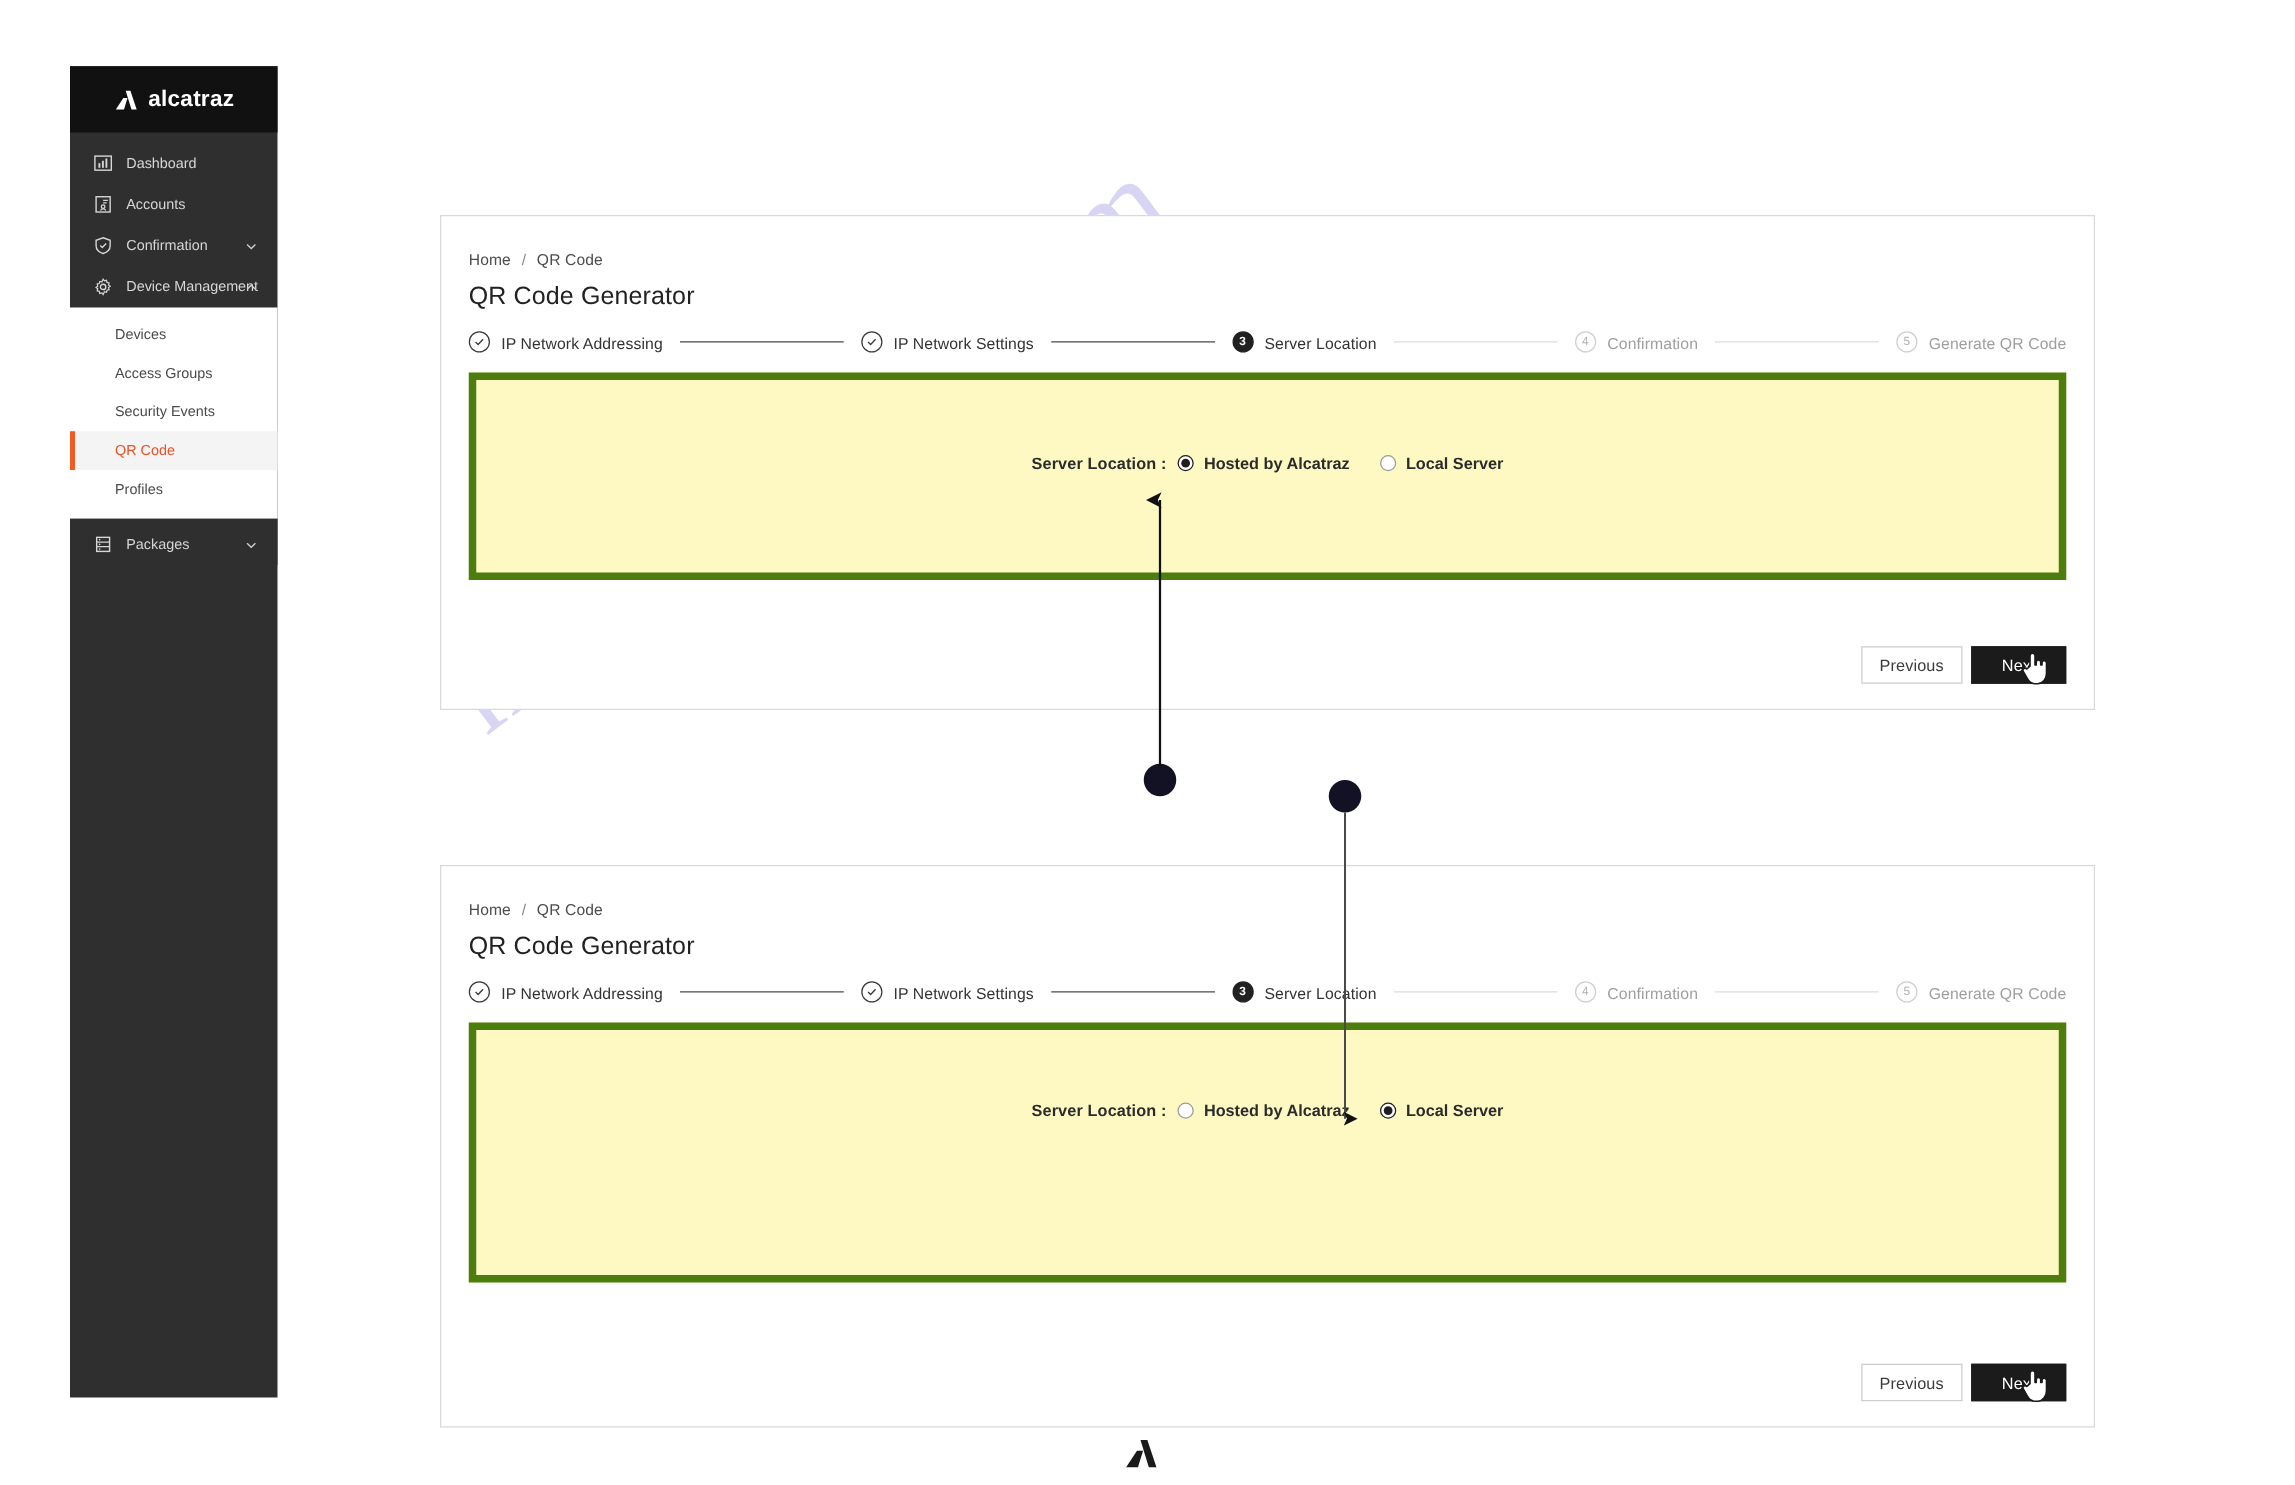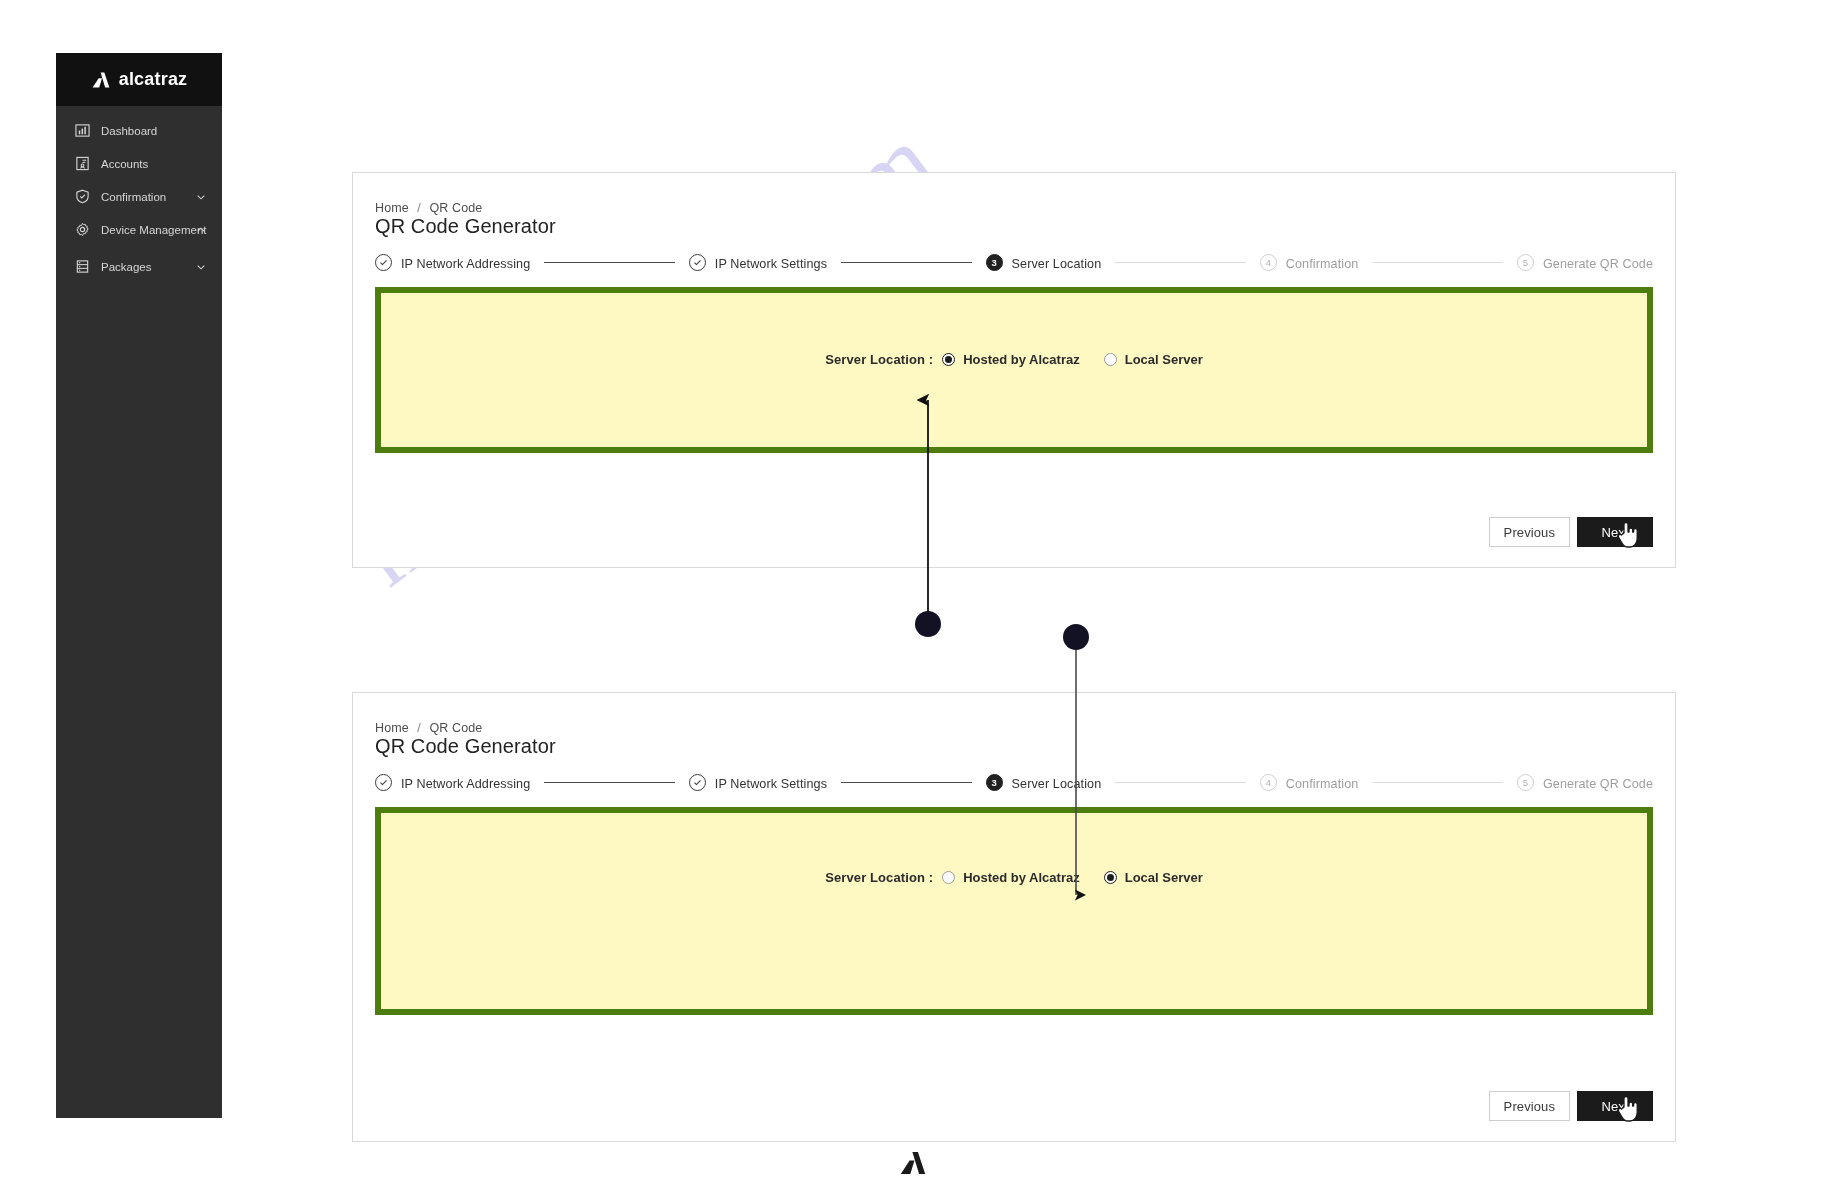--- a/index.html
+++ b/index.html
@@ -52,21 +52,21 @@
     background:#ffffff;
     border:1px solid #d9d9d9;
   }
   #card1 { left:352px; top:172px; width:1324px; height:396px; }
   #card2 { left:352px; top:692px; width:1324px; height:450px; }
 
   .card-inner { padding: 28px 22px 0 22px; }
   .breadcrumb { font-size:12.5px; color:#4d4d4d; letter-spacing:.1px; }
   .breadcrumb .sep { color:#8a8a8a; margin:0 5px; }
   .page-title {
-    font-size:20px; color:#222; font-weight:400; letter-spacing:.1px;
+    font-size:20px; color:#222; font-weight:400; margin-top:11px; letter-spacing:.1px;
   }
 
   
   .stepper {
     margin-top:16px;
     display:flex; align-items:center; width:100%;
   }
   .step { display:flex; align-items:flex-end; gap:9px; flex:0 0 auto; }
   .step-bubble {
     width:17px; height:17px; border-radius:50%;
@@ -209,20 +209,37 @@
           <circle cx="8" cy="8" r="2.3" fill="none" stroke="#d6d6d6" stroke-width="1.2"></circle>
           <path d="M8 1.4 l1.1 1.5 1.8 -.5 .4 1.8 1.8 .4 -.5 1.8 1.5 1.1 -1.5 1.1 .5 1.8 -1.8 .4 -.4 1.8 -1.8 -.5 L8 14.6 l-1.1 -1.5 -1.8 .5 -.4 -1.8 -1.8 -.4 .5 -1.8 L1.9 8.5 3.4 7.4 2.9 5.6 4.7 5.2 5.1 3.4 6.9 3.9 Z" fill="none" stroke="#d6d6d6" stroke-width="1"></path>
         </svg>
         <span class="lbl">Device Management</span>
         <svg class="chev" viewBox="0 0 12 12">
           <path d="M2 7.6 L6 3.8 L10 7.6" fill="none" stroke="#cfcfcf" stroke-width="1.3"></path>
         </svg>
       </div>
     </div>
 
+    <div class="nav-sub-wrap">
+      <div class="sub-item">
+        <span class="lbl">Devices</span>
+      </div>
+      <div class="sub-item">
+        <span class="lbl">Access Groups</span>
+      </div>
+      <div class="sub-item">
+        <span class="lbl">Security Events</span>
+      </div>
+      <div class="sub-item active">
+        <span class="lbl">QR Code</span>
+      </div>
+      <div class="sub-item">
+        <span class="lbl">Profiles</span>
+      </div>
+    </div>
 
     <div class="nav-bottom">
       <div class="nav-item">
         <svg class="ico" viewBox="0 0 16 16">
           <rect x="2.5" y="2" width="11" height="12" fill="none" stroke="#d6d6d6" stroke-width="1.2"></rect>
           <line x1="2.5" y1="6" x2="13.5" y2="6" stroke="#d6d6d6" stroke-width="1.1"></line>
           <line x1="2.5" y1="10" x2="13.5" y2="10" stroke="#d6d6d6" stroke-width="1.1"></line>
           <circle cx="5" cy="4" r=".7" fill="#d6d6d6"></circle>
           <circle cx="5" cy="8" r=".7" fill="#d6d6d6"></circle>
           <circle cx="5" cy="12" r=".7" fill="#d6d6d6"></circle>

